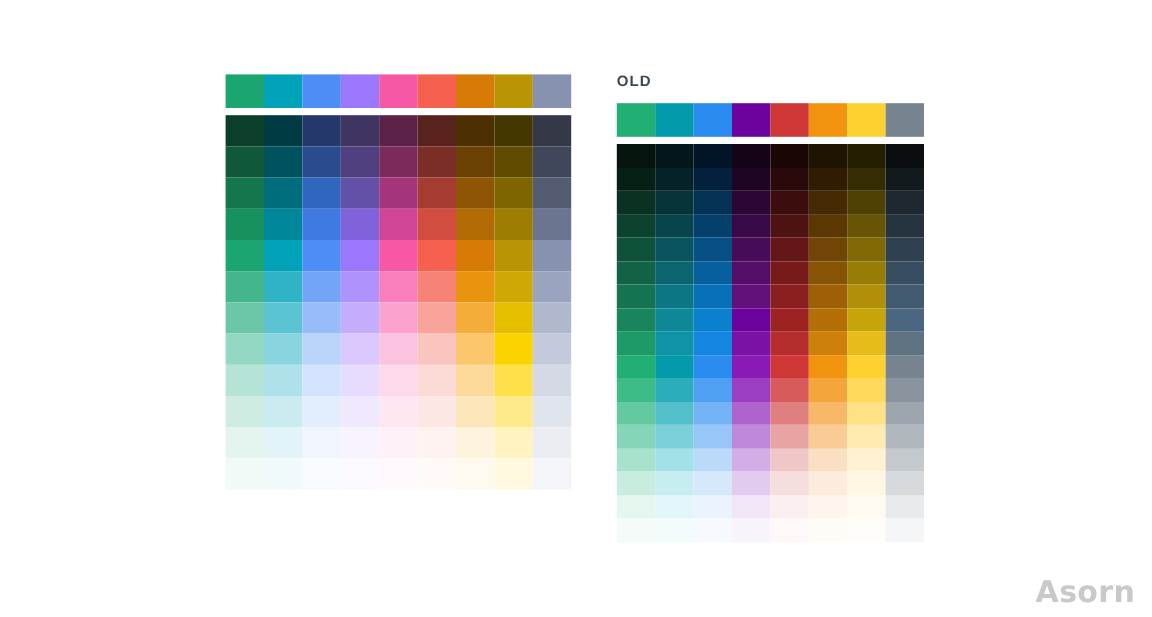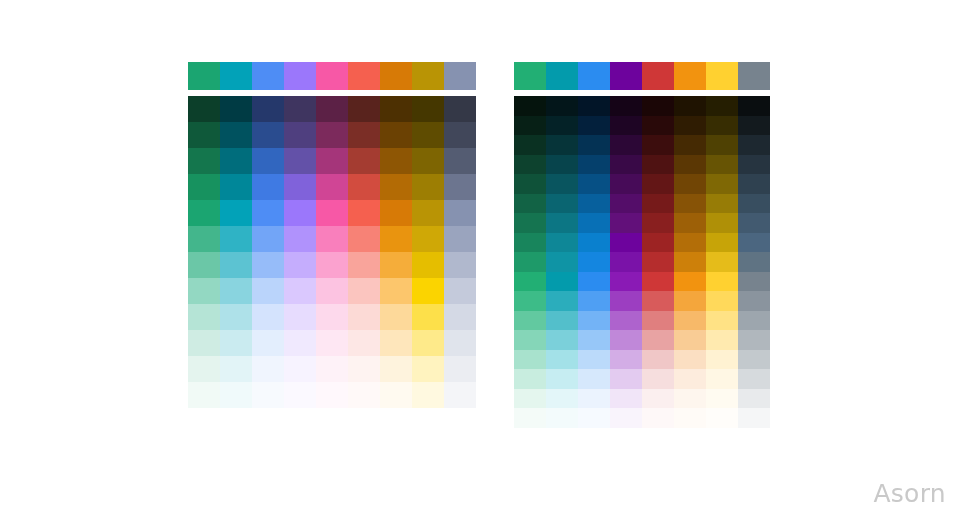--- a/index.html
+++ b/index.html
@@ -60,21 +60,21 @@
     display: block;
   }
 
   #watermark {
     position: absolute;
     right: 14px;
     bottom: 6px;
     font-size: 25px;
     color: #c9c9c9;
     font-family: "DejaVu Sans", sans-serif;
-    font-weight: 400;
+    font-weight: 700;
     letter-spacing: 0.3px;
     user-select: none;
   }
 </style>
 </head>
 <body>
 
 <div id="stage">
 
   <section class="palette-block" id="palette-new">
@@ -213,20 +213,21 @@
           <div class="ramp-cell" style="width: 32px; height: 26px; background: rgb(196, 202, 219);"></div>
           <div class="ramp-cell" style="width: 32px; height: 26px; background: rgb(212, 217, 229);"></div>
           <div class="ramp-cell" style="width: 32px; height: 26px; background: rgb(224, 228, 236);"></div>
           <div class="ramp-cell" style="width: 32px; height: 26px; background: rgb(235, 237, 242);"></div>
           <div class="ramp-cell" style="width: 32px; height: 26px; background: rgb(244, 245, 248);"></div>
         </div>
       </div>
   </section>
 
   <section class="palette-block" id="palette-old">
+    <h2 class="palette-title">OLD</h2>
     <div class="swatch-bar">
         <div class="swatch" style="width: 32px; height: 28px; background: rgb(34, 175, 116);"></div>
         <div class="swatch" style="width: 32px; height: 28px; background: rgb(3, 155, 172);"></div>
         <div class="swatch" style="width: 32px; height: 28px; background: rgb(43, 140, 240);"></div>
         <div class="swatch" style="width: 32px; height: 28px; background: rgb(109, 3, 157);"></div>
         <div class="swatch" style="width: 32px; height: 28px; background: rgb(207, 55, 55);"></div>
         <div class="swatch" style="width: 32px; height: 28px; background: rgb(242, 147, 15);"></div>
         <div class="swatch" style="width: 32px; height: 28px; background: rgb(255, 209, 48);"></div>
         <div class="swatch" style="width: 32px; height: 28px; background: rgb(119, 131, 142);"></div>
       </div>

